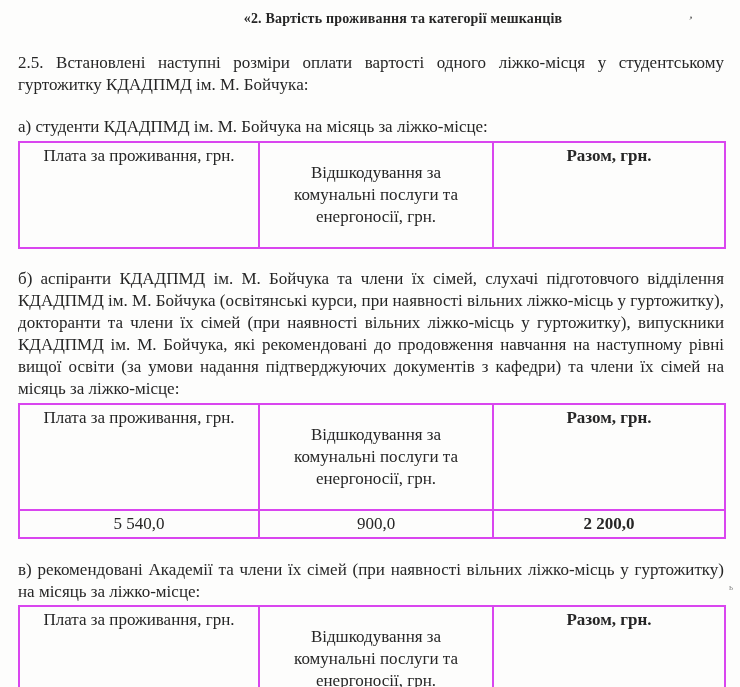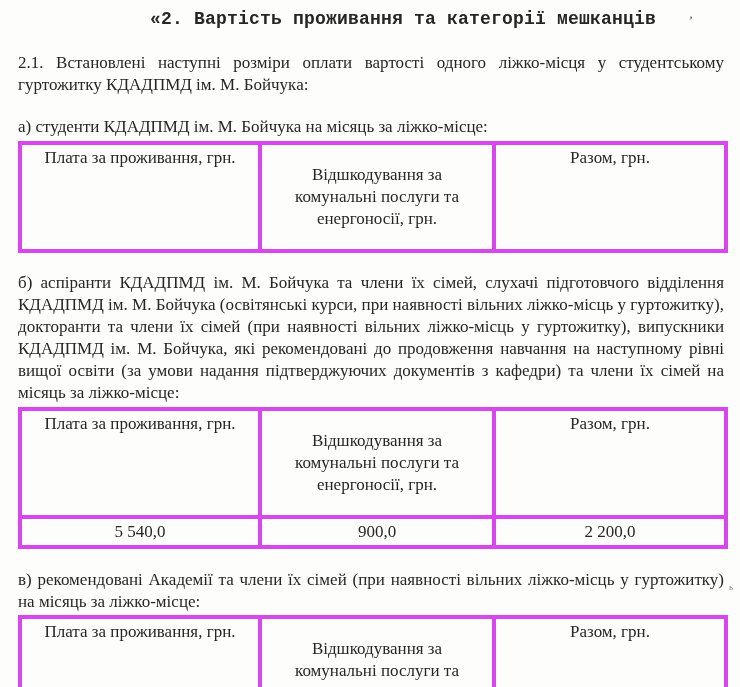--- a/index.html
+++ b/index.html
@@ -12,24 +12,23 @@
     background: #fdfdfc;
     color: #262626;
     font-family: "Liberation Serif", "DejaVu Serif", serif;
     font-size: 17px;
     line-height: 22px;
     overflow: hidden;
   }
   .doc-title {
     font-weight: bold;
     text-align: center;
-    font-size: 18px;
+    font-size: 14px;
     letter-spacing: 0.2px;
     margin: 0 0 22px 64px;
-    font-family: Liberation Mono, monospace;
   }
   .artifact {
     position: absolute;
     top: 10px;
     left: 688px;
     font-size: 13px;
     color: #4a4a4a;
     transform: rotate(12deg);
   }
   .artifact2 {
@@ -54,43 +53,43 @@
     border-collapse: collapse;
     width: 706px;
     margin: 0 0 19px 0;
   }
   table.t2 { margin-bottom: 20px; }
   table.t3 { margin-bottom: 0; }
   col.c1 { width: 240px; }
   col.c2 { width: 234px; }
   col.c3 { width: 232px; }
   .price-table th, .price-table td {
-    border: 4px solid #d946ef;
+    border: 2px solid #d946ef;
     padding: 2px 4px;
     text-align: center;
     font-weight: normal;
     font-size: 17px;
     line-height: 22px;
   }
   .price-table th { vertical-align: top; height: 66px; box-sizing: border-box; }
   .price-table td { height: 26px; box-sizing: border-box; vertical-align: middle; }
-  .price-table .bold { font-weight: normal; }
+  .price-table .bold { font-weight: bold; }
   .hwrap { display: block; }
   .hwrap.narrow { max-width: 200px; margin: 17px auto; }
 </style>
 </head>
 <body>
 
 <div class="page">
 
   <div class="doc-title">«2. Вартість проживання та категорії мешканців</div>
   <span class="artifact">’</span>
   <span class="artifact2">ь</span>
 
-  <p class="body-par">2.1. Встановлені наступні розміри оплати вартості одного ліжко-місця у студентському гуртожитку КДАДПМД ім. М. Бойчука:</p>
+  <p class="body-par">2.5. Встановлені наступні розміри оплати вартості одного ліжко-місця у студентському гуртожитку КДАДПМД ім. М. Бойчука:</p>
 
   <p class="section-intro">а) студенти КДАДПМД ім. М. Бойчука на місяць за ліжко-місце:</p>
 
   <table class="price-table t1">
     <colgroup>
         <col class="c1">
         <col class="c2">
         <col class="c3">
       </colgroup>
     <tbody>

